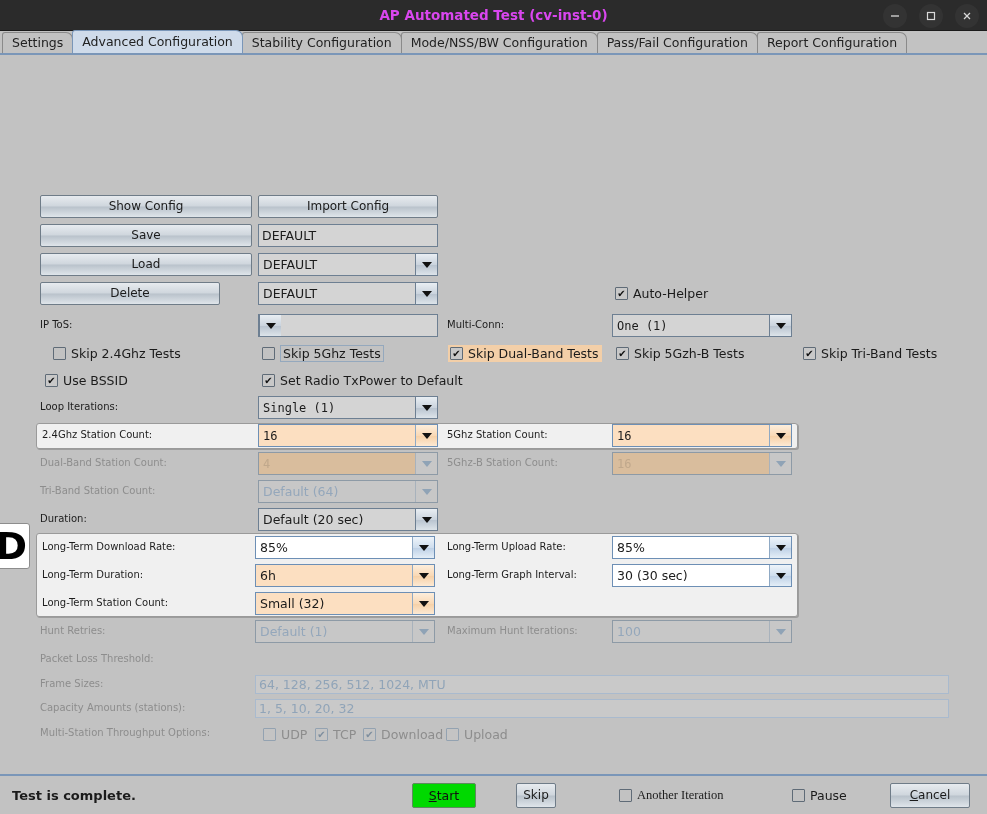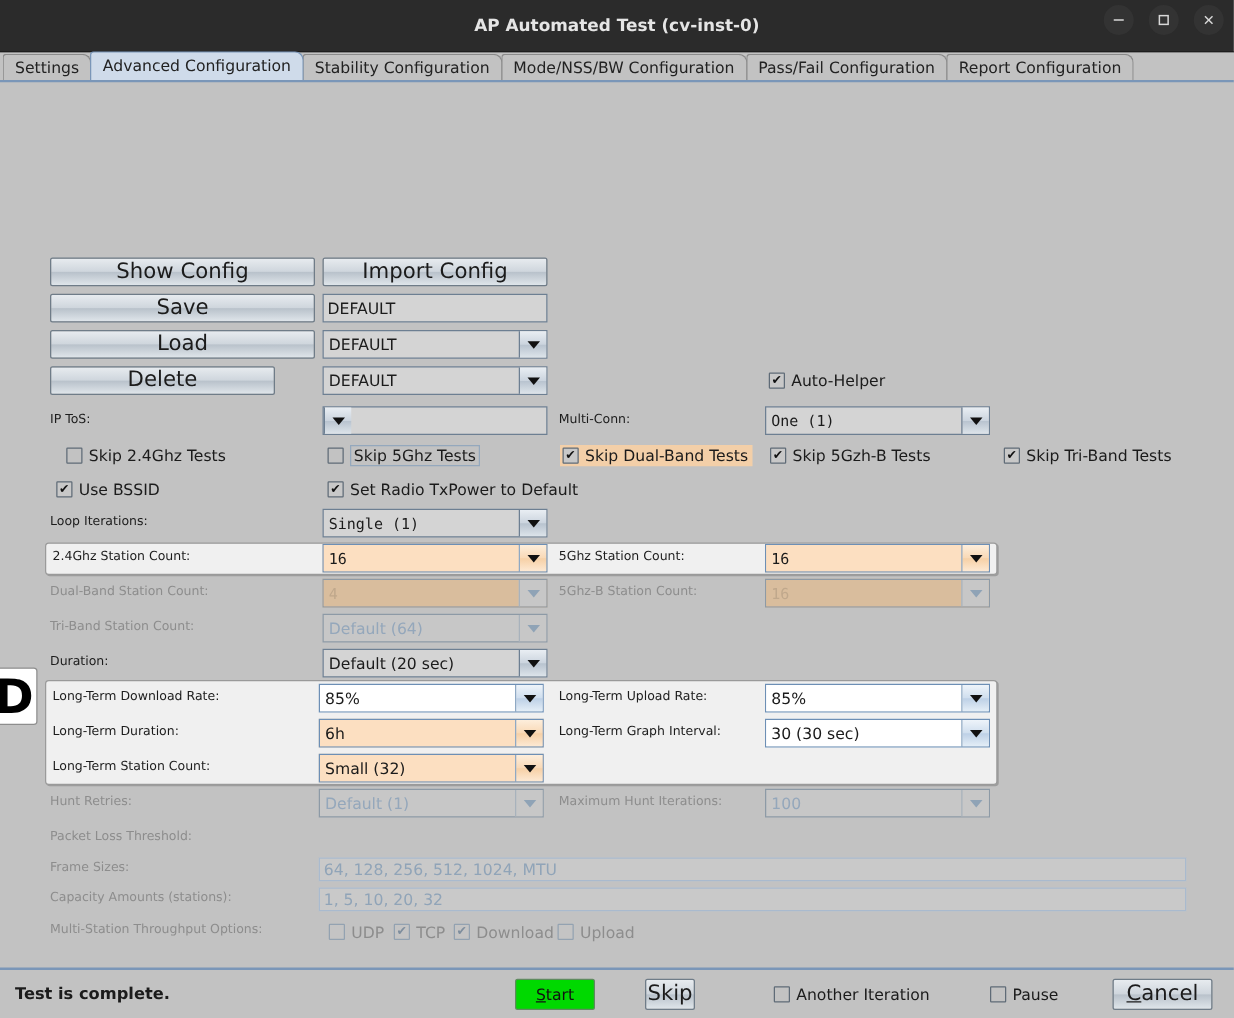--- a/index.html
+++ b/index.html
@@ -8,21 +8,21 @@
     width: 987px; height: 814px;
     background: #c2c2c2;
     font-family: "DejaVu Sans", "Liberation Sans", sans-serif;
     font-size: 12.5px;
     color: #1b1b1b;
     overflow: hidden;
     position: relative;
   }
   
   .titlebar {
-    height: 42px; background: #2b2b2b; color: #e5e5e5;
+    height: 31px; background: #2b2b2b; color: #d946ef;
     display:flex; align-items:center; justify-content:center;
     position: relative;
     font-size: 13.5px; font-weight: bold;
     border-bottom: 1px solid #1a1a1a;
   }
   .win-btns { position:absolute; right:8px; top:0; height:31px; display:flex; align-items:center; gap:12px; }
   .win-btn {
     width:24px; height:24px; border-radius:50%;
     display:flex; align-items:center; justify-content:center;
     color:#d8d8d8; font-size:12px; background:#333333;
@@ -59,21 +59,21 @@
   
   .content { position:relative; height: 716px; background:#c2c2c2; }
   .form { position:absolute; left:0; top:0; right:0; bottom:0; }
   .lbl { color:#1c1c1c; font-size:10px; white-space:nowrap; }
   .lbl.dim { color:#8d8d8d; }
   
   .btn {
     height:23px; line-height:21px; text-align:center;
     background: linear-gradient(to bottom,#e7ebef 0%,#cfd6dd 48%,#b9c2cb 52%,#dfe5ea 100%);
     border:1px solid #6f7c88; border-radius:2px;
-    font-size:17px; color:#1b1b1b; cursor:pointer; user-select:none;
+    font-size:12px; color:#1b1b1b; cursor:pointer; user-select:none;
   }
   
   .tf {
     height:23px; background:#d4d4d4; border:1px solid #6d7f92;
     font-size:12.5px; color:#1b1b1b; padding:0 3px;
     display:flex; align-items:center; font-family:"DejaVu Sans","Liberation Sans",sans-serif;
   }
   
   .combo {
     height:23px; display:flex; align-items:stretch;
@@ -154,21 +154,21 @@
     cursor:pointer;
   }
   .btn-skip {
     position:absolute; left:516px; width:40px; height:25px;
     display:flex; align-items:center; justify-content:center;
   }
   .btn-cancel {
     position:absolute; left:890px; width:80px; height:25px;
     display:flex; align-items:center; justify-content:center;
   }
-  .cb-another { position:absolute; left:619px; }
+  .cb-another { position:absolute; left:619px;font-family:Liberation Serif, serif; }
   .cb-pause { position:absolute; left:792px; }
   u.mn { text-decoration: underline; }
 </style>
 </head>
 <body>
 
 <div class="titlebar">
   <span>AP Automated Test  (cv-inst-0)</span>
   <div class="win-btns">
     <span class="win-btn">

